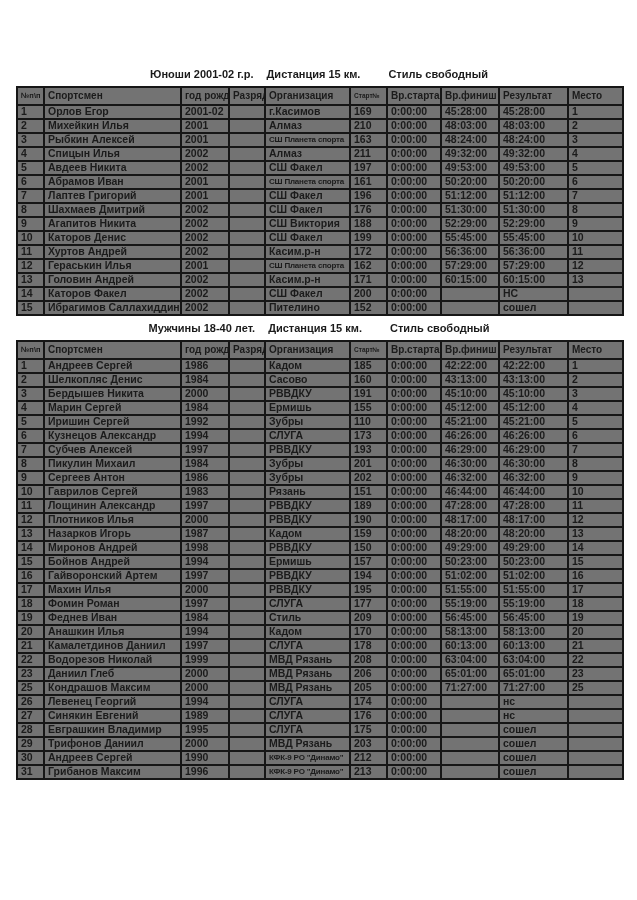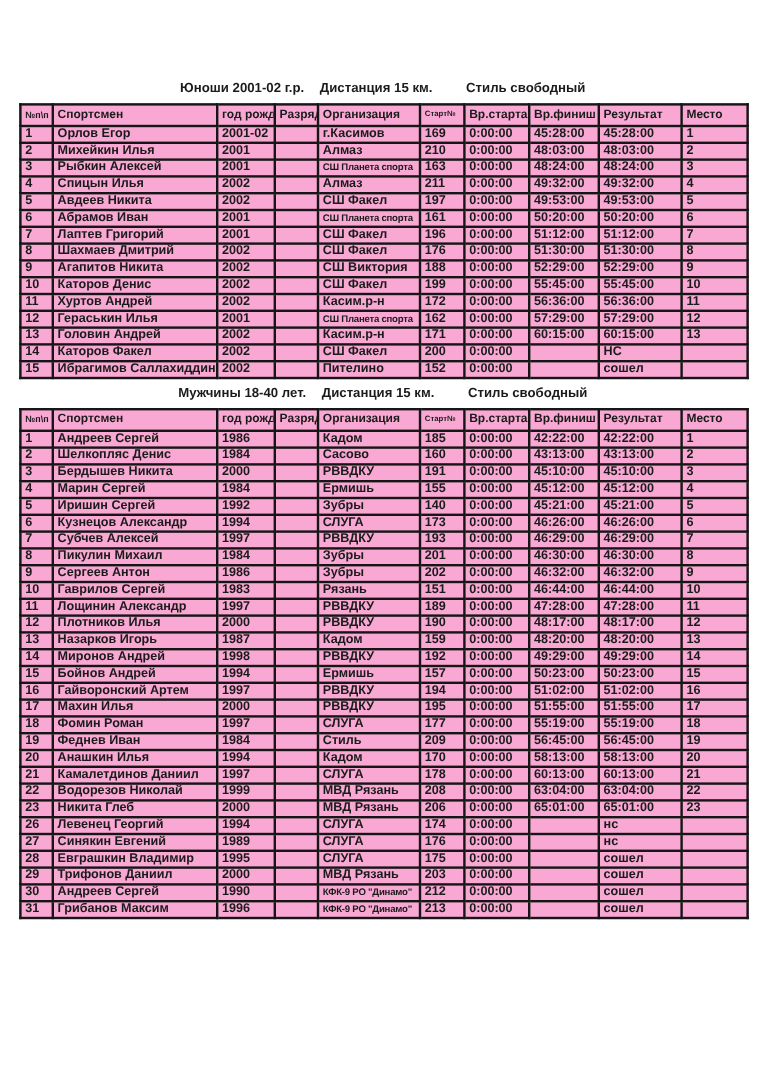--- a/index.html
+++ b/index.html
@@ -36,21 +36,21 @@
     margin-bottom: 5px;
     white-space: nowrap;
   }
   .table-title .t-part2 { margin-left: 13px; }
   .table-title .t-part3 { margin-left: 28px; }
 
   table.results {
     border-collapse: collapse;
     table-layout: fixed;
     width: 606px;
-    background: #f9a8d4;
+    background: #737373;
   }
   col.c0 { width: 27px; }
   col.c1 { width: 137px; }
   col.c2 { width: 48px; }
   col.c3 { width: 36px; }
   col.c4 { width: 85px; }
   col.c5 { width: 37px; }
   col.c6 { width: 54px; }
   col.c7 { width: 58px; }
   col.c8 { width: 69px; }
@@ -386,21 +386,21 @@
             <td>45:12:00</td>
             <td>45:12:00</td>
             <td>4</td>
           </tr>
           <tr>
             <td>5</td>
             <td>Иришин Сергей</td>
             <td>1992</td>
             <td></td>
             <td>Зубры</td>
-            <td>140</td>
+            <td>110</td>
             <td>0:00:00</td>
             <td>45:21:00</td>
             <td>45:21:00</td>
             <td>5</td>
           </tr>
           <tr>
             <td>6</td>
             <td>Кузнецов Александр</td>
             <td>1994</td>
             <td></td>
@@ -494,21 +494,21 @@
             <td>48:20:00</td>
             <td>48:20:00</td>
             <td>13</td>
           </tr>
           <tr>
             <td>14</td>
             <td>Миронов Андрей</td>
             <td>1998</td>
             <td></td>
             <td>РВВДКУ</td>
-            <td>192</td>
+            <td>150</td>
             <td>0:00:00</td>
             <td>49:29:00</td>
             <td>49:29:00</td>
             <td>14</td>
           </tr>
           <tr>
             <td>15</td>
             <td>Бойнов Андрей</td>
             <td>1994</td>
             <td></td>
@@ -598,29 +598,41 @@
             <td></td>
             <td>МВД Рязань</td>
             <td>208</td>
             <td>0:00:00</td>
             <td>63:04:00</td>
             <td>63:04:00</td>
             <td>22</td>
           </tr>
           <tr>
             <td>23</td>
-            <td>Никита Глеб</td>
+            <td>Даниил Глеб</td>
             <td>2000</td>
             <td></td>
             <td>МВД Рязань</td>
             <td>206</td>
             <td>0:00:00</td>
             <td>65:01:00</td>
             <td>65:01:00</td>
             <td>23</td>
+          </tr>
+          <tr>
+            <td>25</td>
+            <td>Кондрашов Максим</td>
+            <td>2000</td>
+            <td></td>
+            <td>МВД Рязань</td>
+            <td>205</td>
+            <td>0:00:00</td>
+            <td>71:27:00</td>
+            <td>71:27:00</td>
+            <td>25</td>
           </tr>
           <tr>
             <td>26</td>
             <td>Левенец Георгий</td>
             <td>1994</td>
             <td></td>
             <td>СЛУГА</td>
             <td>174</td>
             <td>0:00:00</td>
             <td></td>

